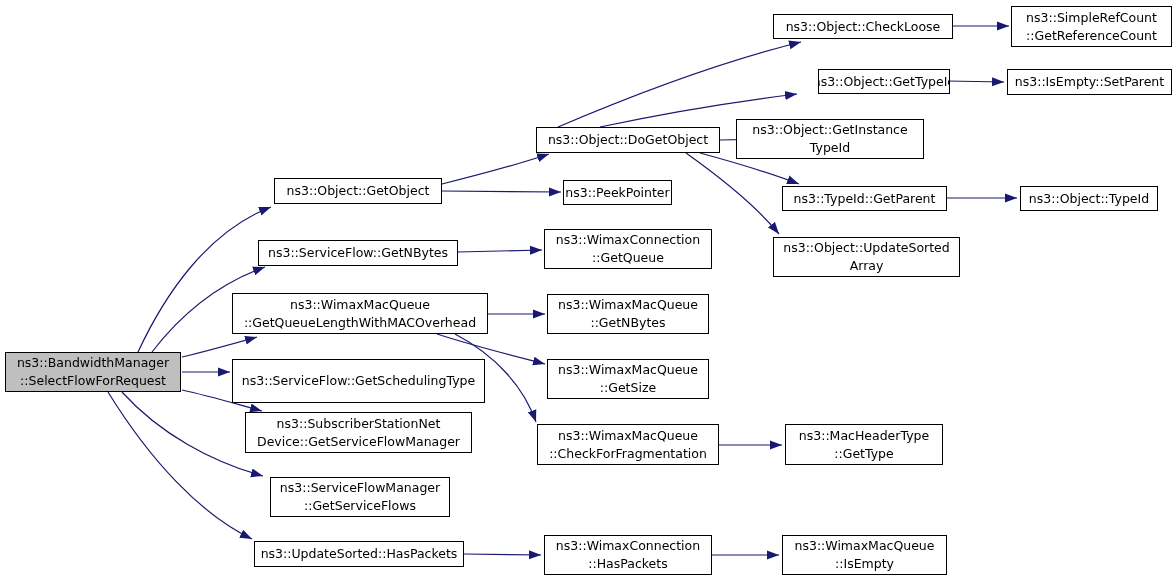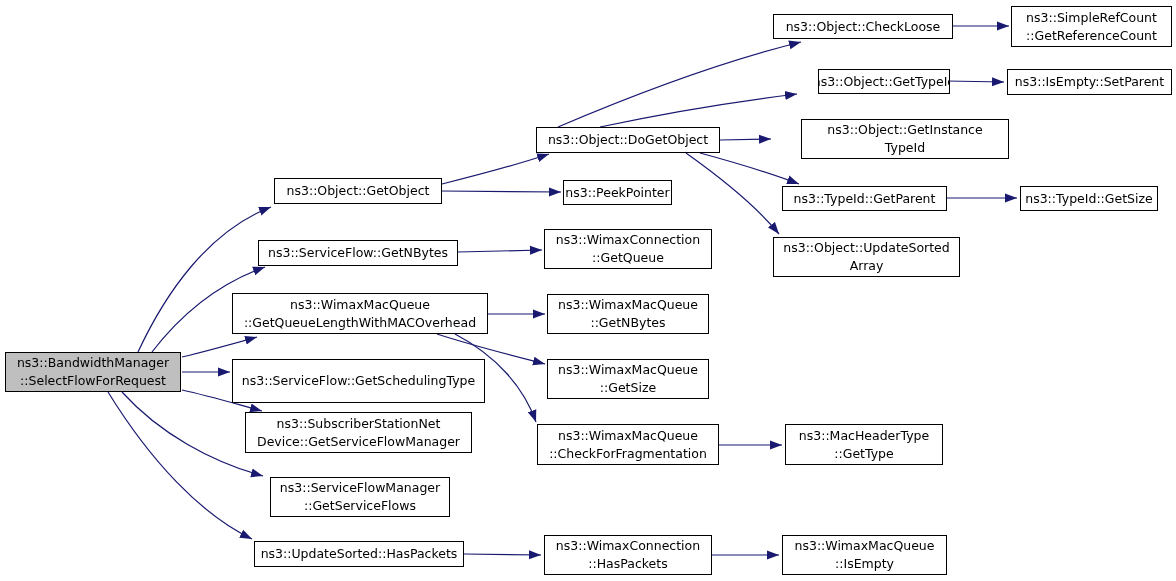--- a/index.html
+++ b/index.html
@@ -105,24 +105,24 @@
   <div class="node" style="left:537px;top:424px;width:182px;height:41px">ns3::WimaxMacQueue
 ::CheckForFragmentation</div>
   <div class="node" style="left:544px;top:535px;width:168px;height:40px">ns3::WimaxConnection
 ::HasPackets</div>
 
   <div class="node" style="left:773px;top:14px;width:180px;height:25px">ns3::Object::CheckLoose</div>
   <div class="node" style="left:1011px;top:6px;width:161px;height:41px">ns3::SimpleRefCount
 ::GetReferenceCount</div>
   <div class="node" style="left:818px;top:69px;width:132px;height:25px">ns3::Object::GetTypeId</div>
   <div class="node" style="left:1007px;top:69px;width:165px;height:26px">ns3::IsEmpty::SetParent</div>
-  <div class="node" style="left:801px;top:119px;width:208px;height:40px">ns3::Object::GetInstance
+  <div class="node" style="left:736px;top:119px;width:188px;height:40px">ns3::Object::GetInstance
 TypeId</div>
   <div class="node" style="left:782px;top:186px;width:165px;height:25px">ns3::TypeId::GetParent</div>
-  <div class="node" style="left:1020px;top:186px;width:138px;height:25px">ns3::TypeId::GetSize</div>
+  <div class="node" style="left:1020px;top:186px;width:138px;height:25px">ns3::Object::TypeId</div>
   <div class="node" style="left:773px;top:237px;width:187px;height:40px">ns3::Object::UpdateSorted
 Array</div>
   <div class="node" style="left:785px;top:424px;width:158px;height:41px">ns3::MacHeaderType
 ::GetType</div>
   <div class="node" style="left:782px;top:535px;width:165px;height:40px">ns3::WimaxMacQueue
 ::IsEmpty</div>
 
 </div>
 
 </body></html>

